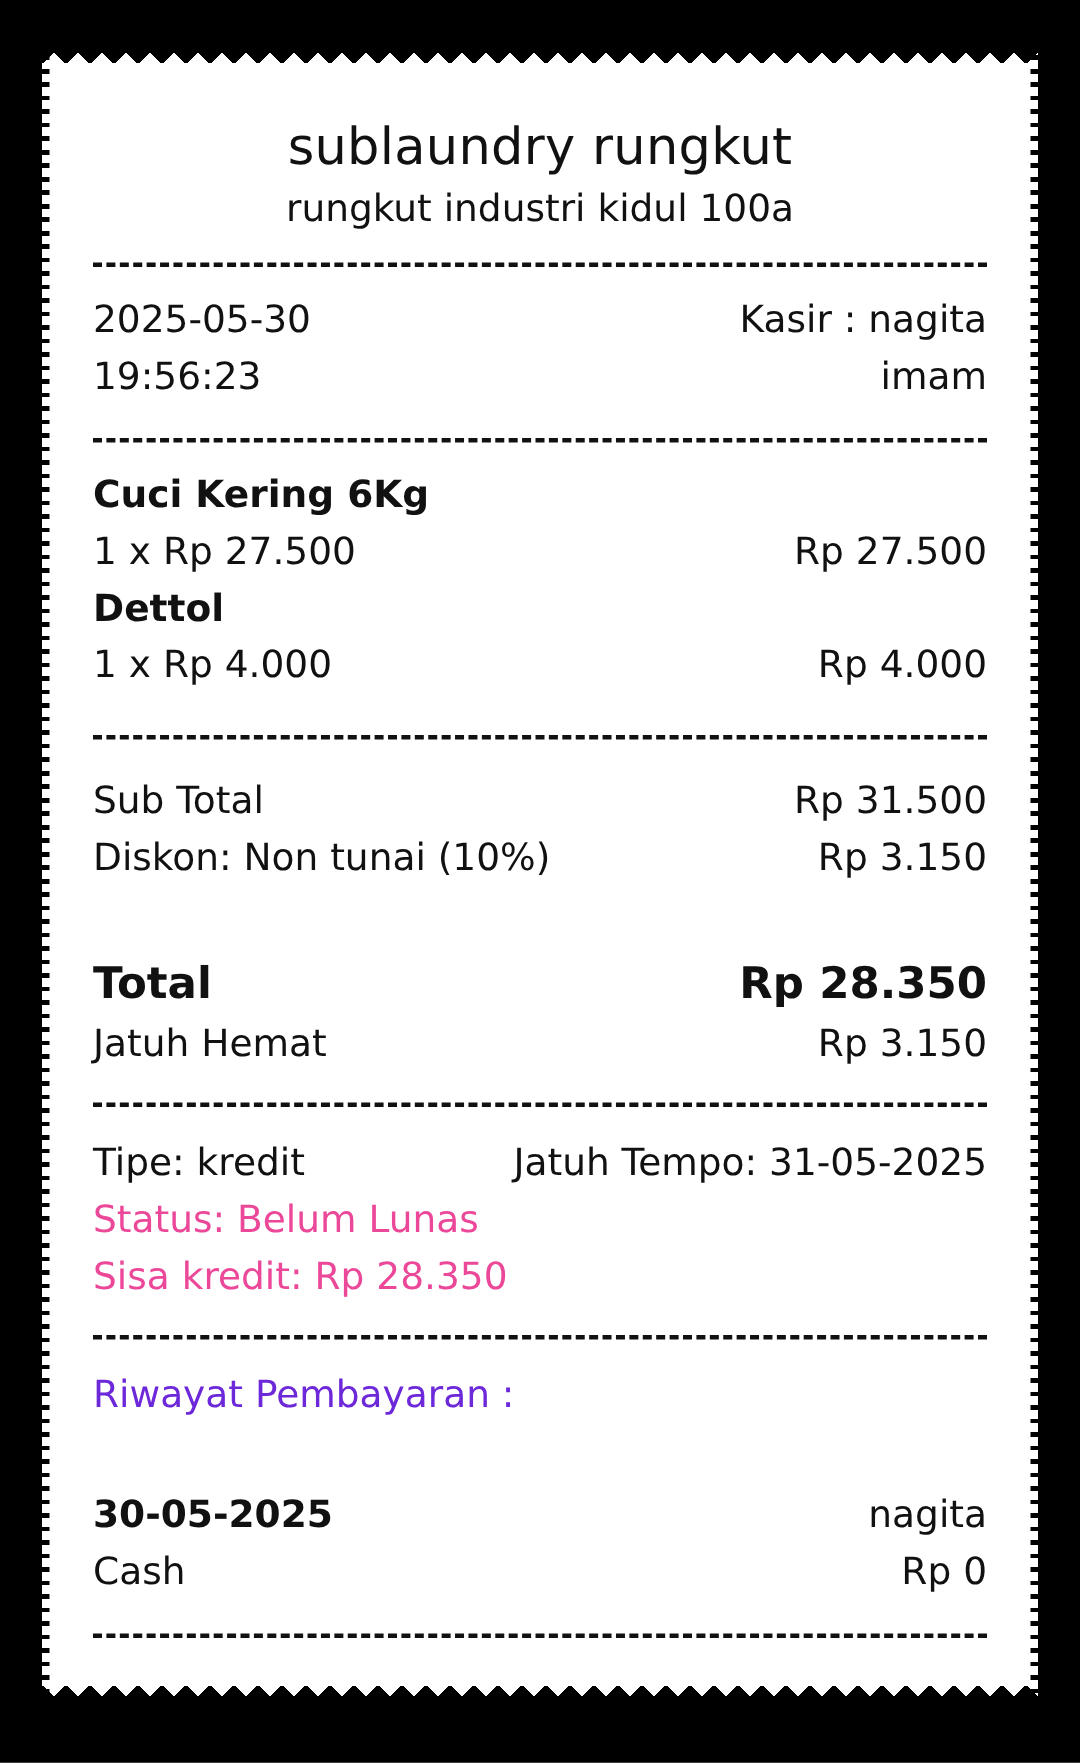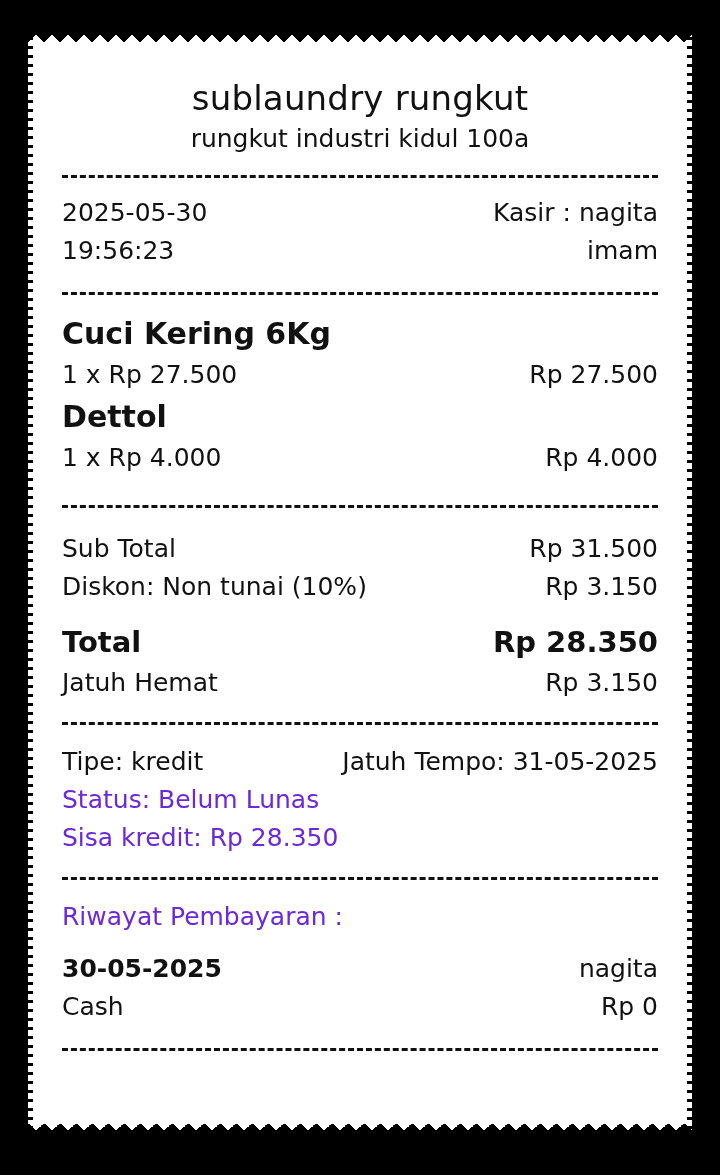--- a/index.html
+++ b/index.html
@@ -81,29 +81,29 @@
   .row {
     display: flex;
     justify-content: space-between;
     align-items: baseline;
     font-size: 25px;
     color: #111;
     line-height: 1.52;
     white-space: nowrap;
   }
   .row .r { }
-  .bold { font-weight: 700; }
+  .bold { font-weight: 700; margin-top: 28px; }
   .line {
     font-size: 25px;
-    color: #6d28d9;
+    color: #ec4899;
     line-height: 1.52;
   }
   .big { font-size: 29px; }
   .spacer-sm { height: 14px; }
-  .item-title { font-size: 30px; font-weight: 700; color: #111; line-height: 1.5; }
+  .item-title { font-size: 25px; font-weight: 700; color: #111; line-height: 1.5; }
   .history-label { font-size: 25px; color: #6d28d9; line-height: 1.5; }
 </style>
 </head>
 <body>
 
 <div id="receipt-wrap">
   <div class="paper">
     <div class="zig top"></div>
     <div class="side left"></div>
     <div class="side right"></div>

